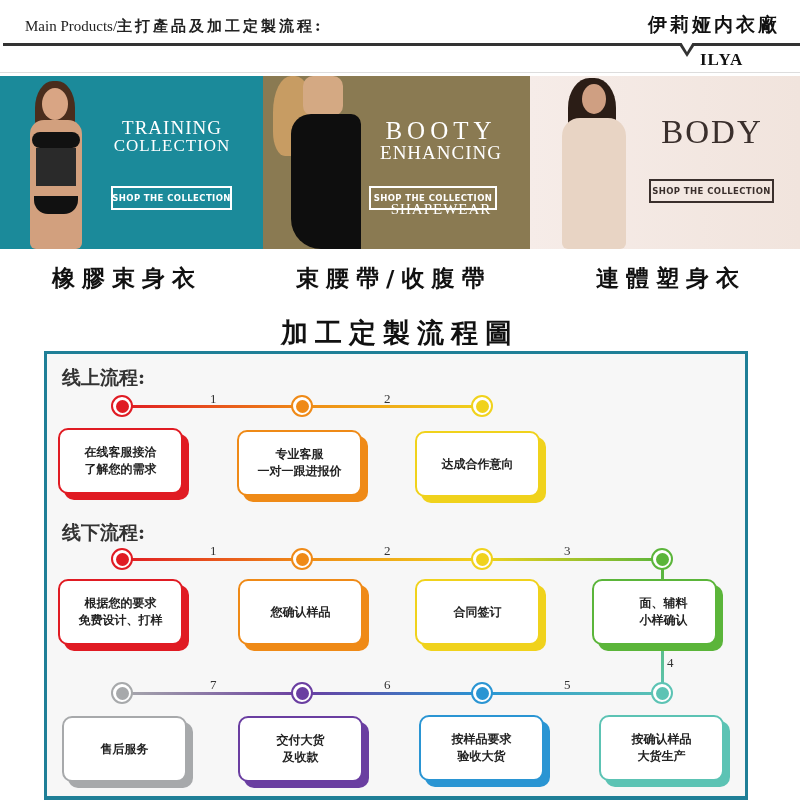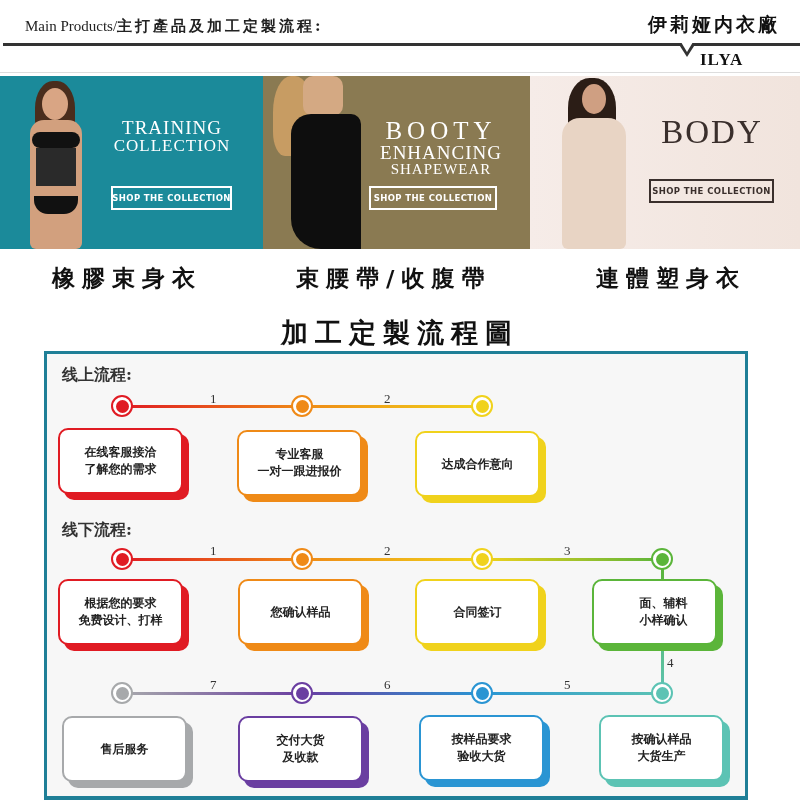--- a/index.html
+++ b/index.html
@@ -32,21 +32,21 @@
   .bt-l3 { display: block; letter-spacing: 1px; }
   .shop-btn { position: absolute; border: 2px solid; font-family: "DejaVu Sans", sans-serif; font-weight: bold; font-size: 8.5px; letter-spacing: 0.4px; display: flex; align-items: center; justify-content: center; white-space: nowrap; }
 
   
   .caption { position: absolute; top: 263px; font-weight: bold; font-size: 23px; letter-spacing: 7px; font-family: "DejaVu Serif", serif; }
   .flow-title { position: absolute; top: 315px; left: 0; width: 800px; text-align: center; font-weight: bold; font-size: 27px; letter-spacing: 7px; font-family: "DejaVu Serif", serif; }
 
   
   .frame { position: absolute; left: 44px; top: 351px; width: 704px; height: 449px; border: 3px solid #1f7f97; border-bottom: none; background: #f7f7f7; }
   .frame-bottom { position: absolute; left: 44px; top: 796px; width: 704px; height: 4px; background: #1f7f97; }
-  .sec-title { position: absolute; font-weight: bold; font-size: 16px; color: #333; font-family: "DejaVu Serif", serif; }
+  .sec-title { position: absolute; font-weight: bold; font-size: 19px; color: #333; font-family: "DejaVu Serif", serif; }
 
   .line { position: absolute; height: 3px; }
   .vline { position: absolute; width: 3px; }
   .node { position: absolute; width: 22px; height: 22px; border-radius: 50%; background: #fff; border: 2px solid; display: flex; align-items: center; justify-content: center; }
   .node .dot { width: 13px; height: 13px; border-radius: 50%; }
   .step-num { position: absolute; font-family: "Liberation Serif", serif; font-size: 13px; color: #333; }
 
   .card { position: absolute; width: 125px; height: 66px; }
   .card .shadow { position: absolute; left: 6px; top: 6px; width: 125px; height: 66px; border-radius: 10px; }
   .card .face { position: absolute; left: 0; top: 0; width: 125px; height: 66px; border-radius: 10px; background: #fff; border: 2px solid; display: flex; align-items: center; justify-content: center; text-align: center; font-weight: bold; font-size: 12px; line-height: 17px; color: #222; white-space: pre-line; font-family: "DejaVu Serif", serif; }
@@ -83,21 +83,21 @@
 
   <div class="banner b2" style="background:#8a7a52;">
     <div class="model" style="left:10px; width:100px; height:173px;">
       <div class="hair" style="left:0px; top:0px; width:40px; height:80px; background:#c79c63;"></div>
       <div class="body" style="left:30px; top:0px; width:40px; height:40px; background:#d4a983; border-radius:10px;"></div>
       <div class="body" style="left:18px; top:38px; width:70px; height:135px; background:#0e0e0e; border-radius:20px 10px 0 30px;"></div>
     </div>
     <div class="banner-text" style="left:104px; top:42px; width:148px; color:#fff;">
       <span class="bt-l1" style="font-size:25px;">BOOTY</span>
       <span class="bt-l2" style="font-size:19px;">ENHANCING</span>
-      <span class="bt-l3" style="font-size:15px;">SHAPEWEAR</span>
+      <span class="bt-l3" style="font-size:15px;margin-top:40px;">SHAPEWEAR</span>
     </div>
     <div class="shop-btn" style="left:106px; top:110px; width:128px; height:24px; border-color:#fff; color:#fff;">SHOP THE COLLECTION</div>
   </div>
 
   <div class="banner b3" style="background:linear-gradient(90deg,#f6ece8,#f1e4dd);">
     <div class="model" style="left:16px; width:90px; height:173px;">
       <div class="hair" style="left:22px; top:2px; width:48px; height:66px; background:#2b1d16;"></div>
       <div class="head" style="left:36px; top:8px; width:24px; height:30px; background:#cf9f82;"></div>
       <div class="body" style="left:16px; top:42px; width:64px; height:131px; background:#e8d4c4; border-radius:18px 18px 6px 6px;"></div>
     </div>

